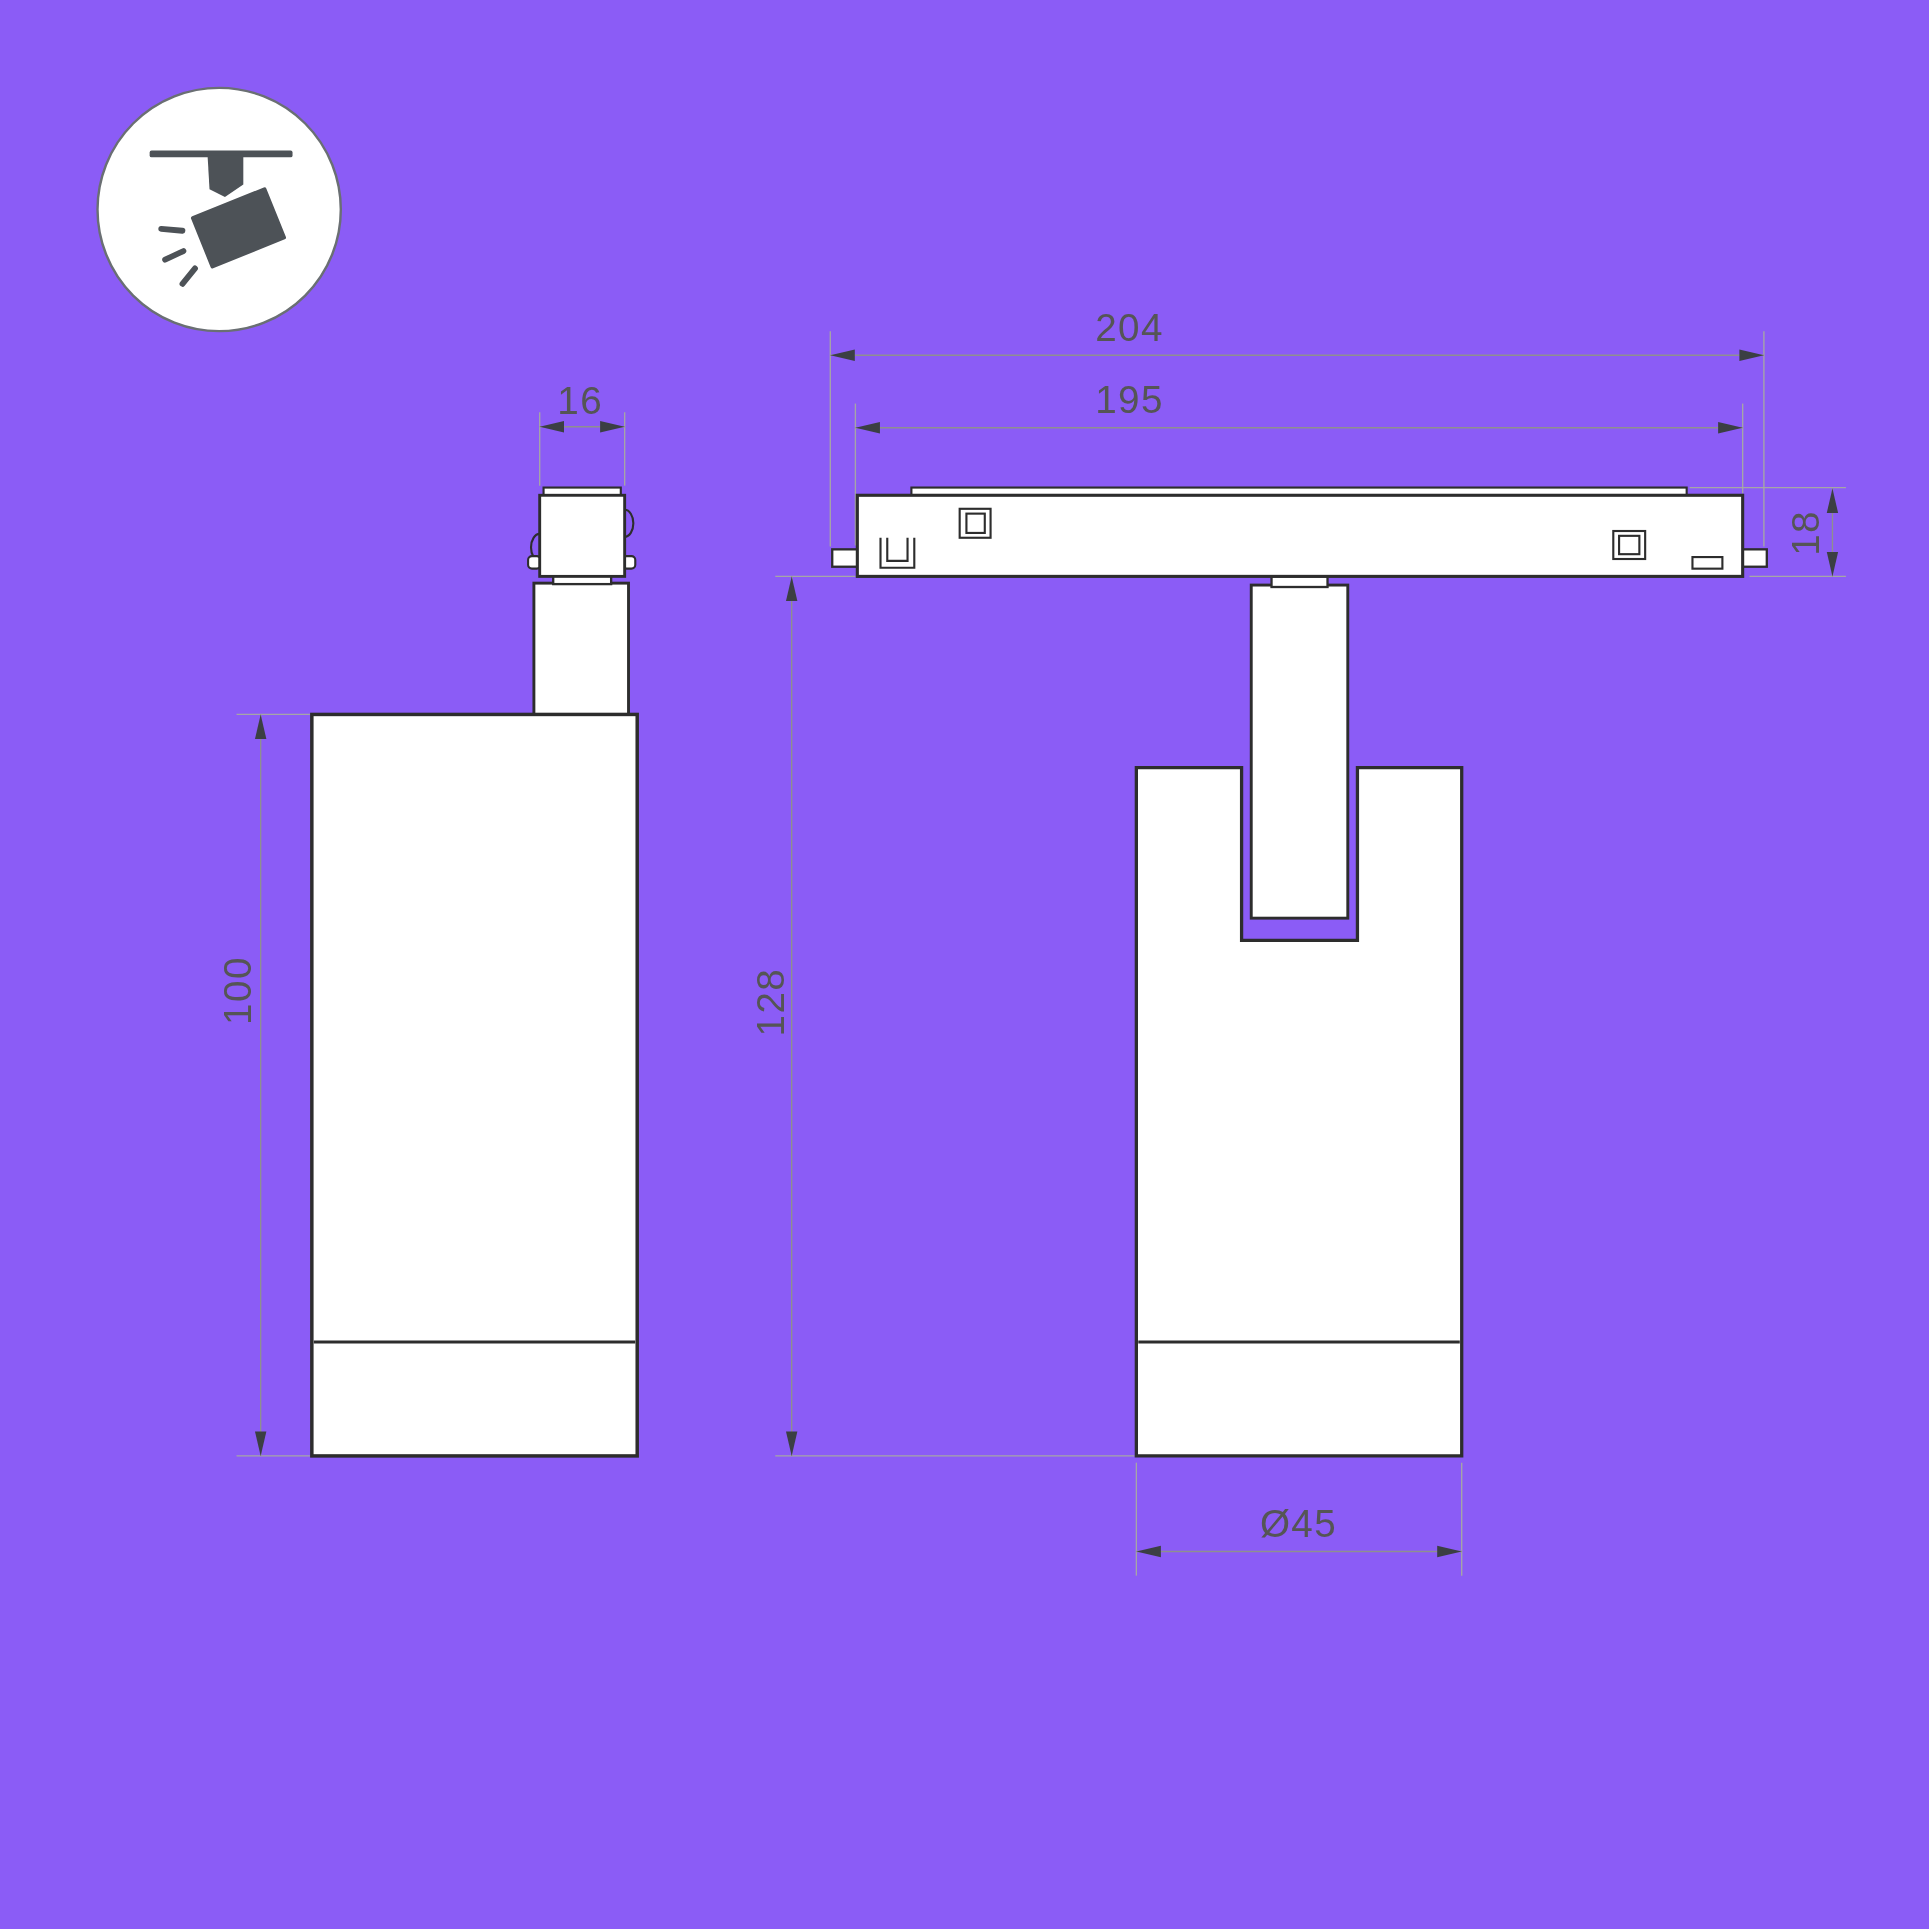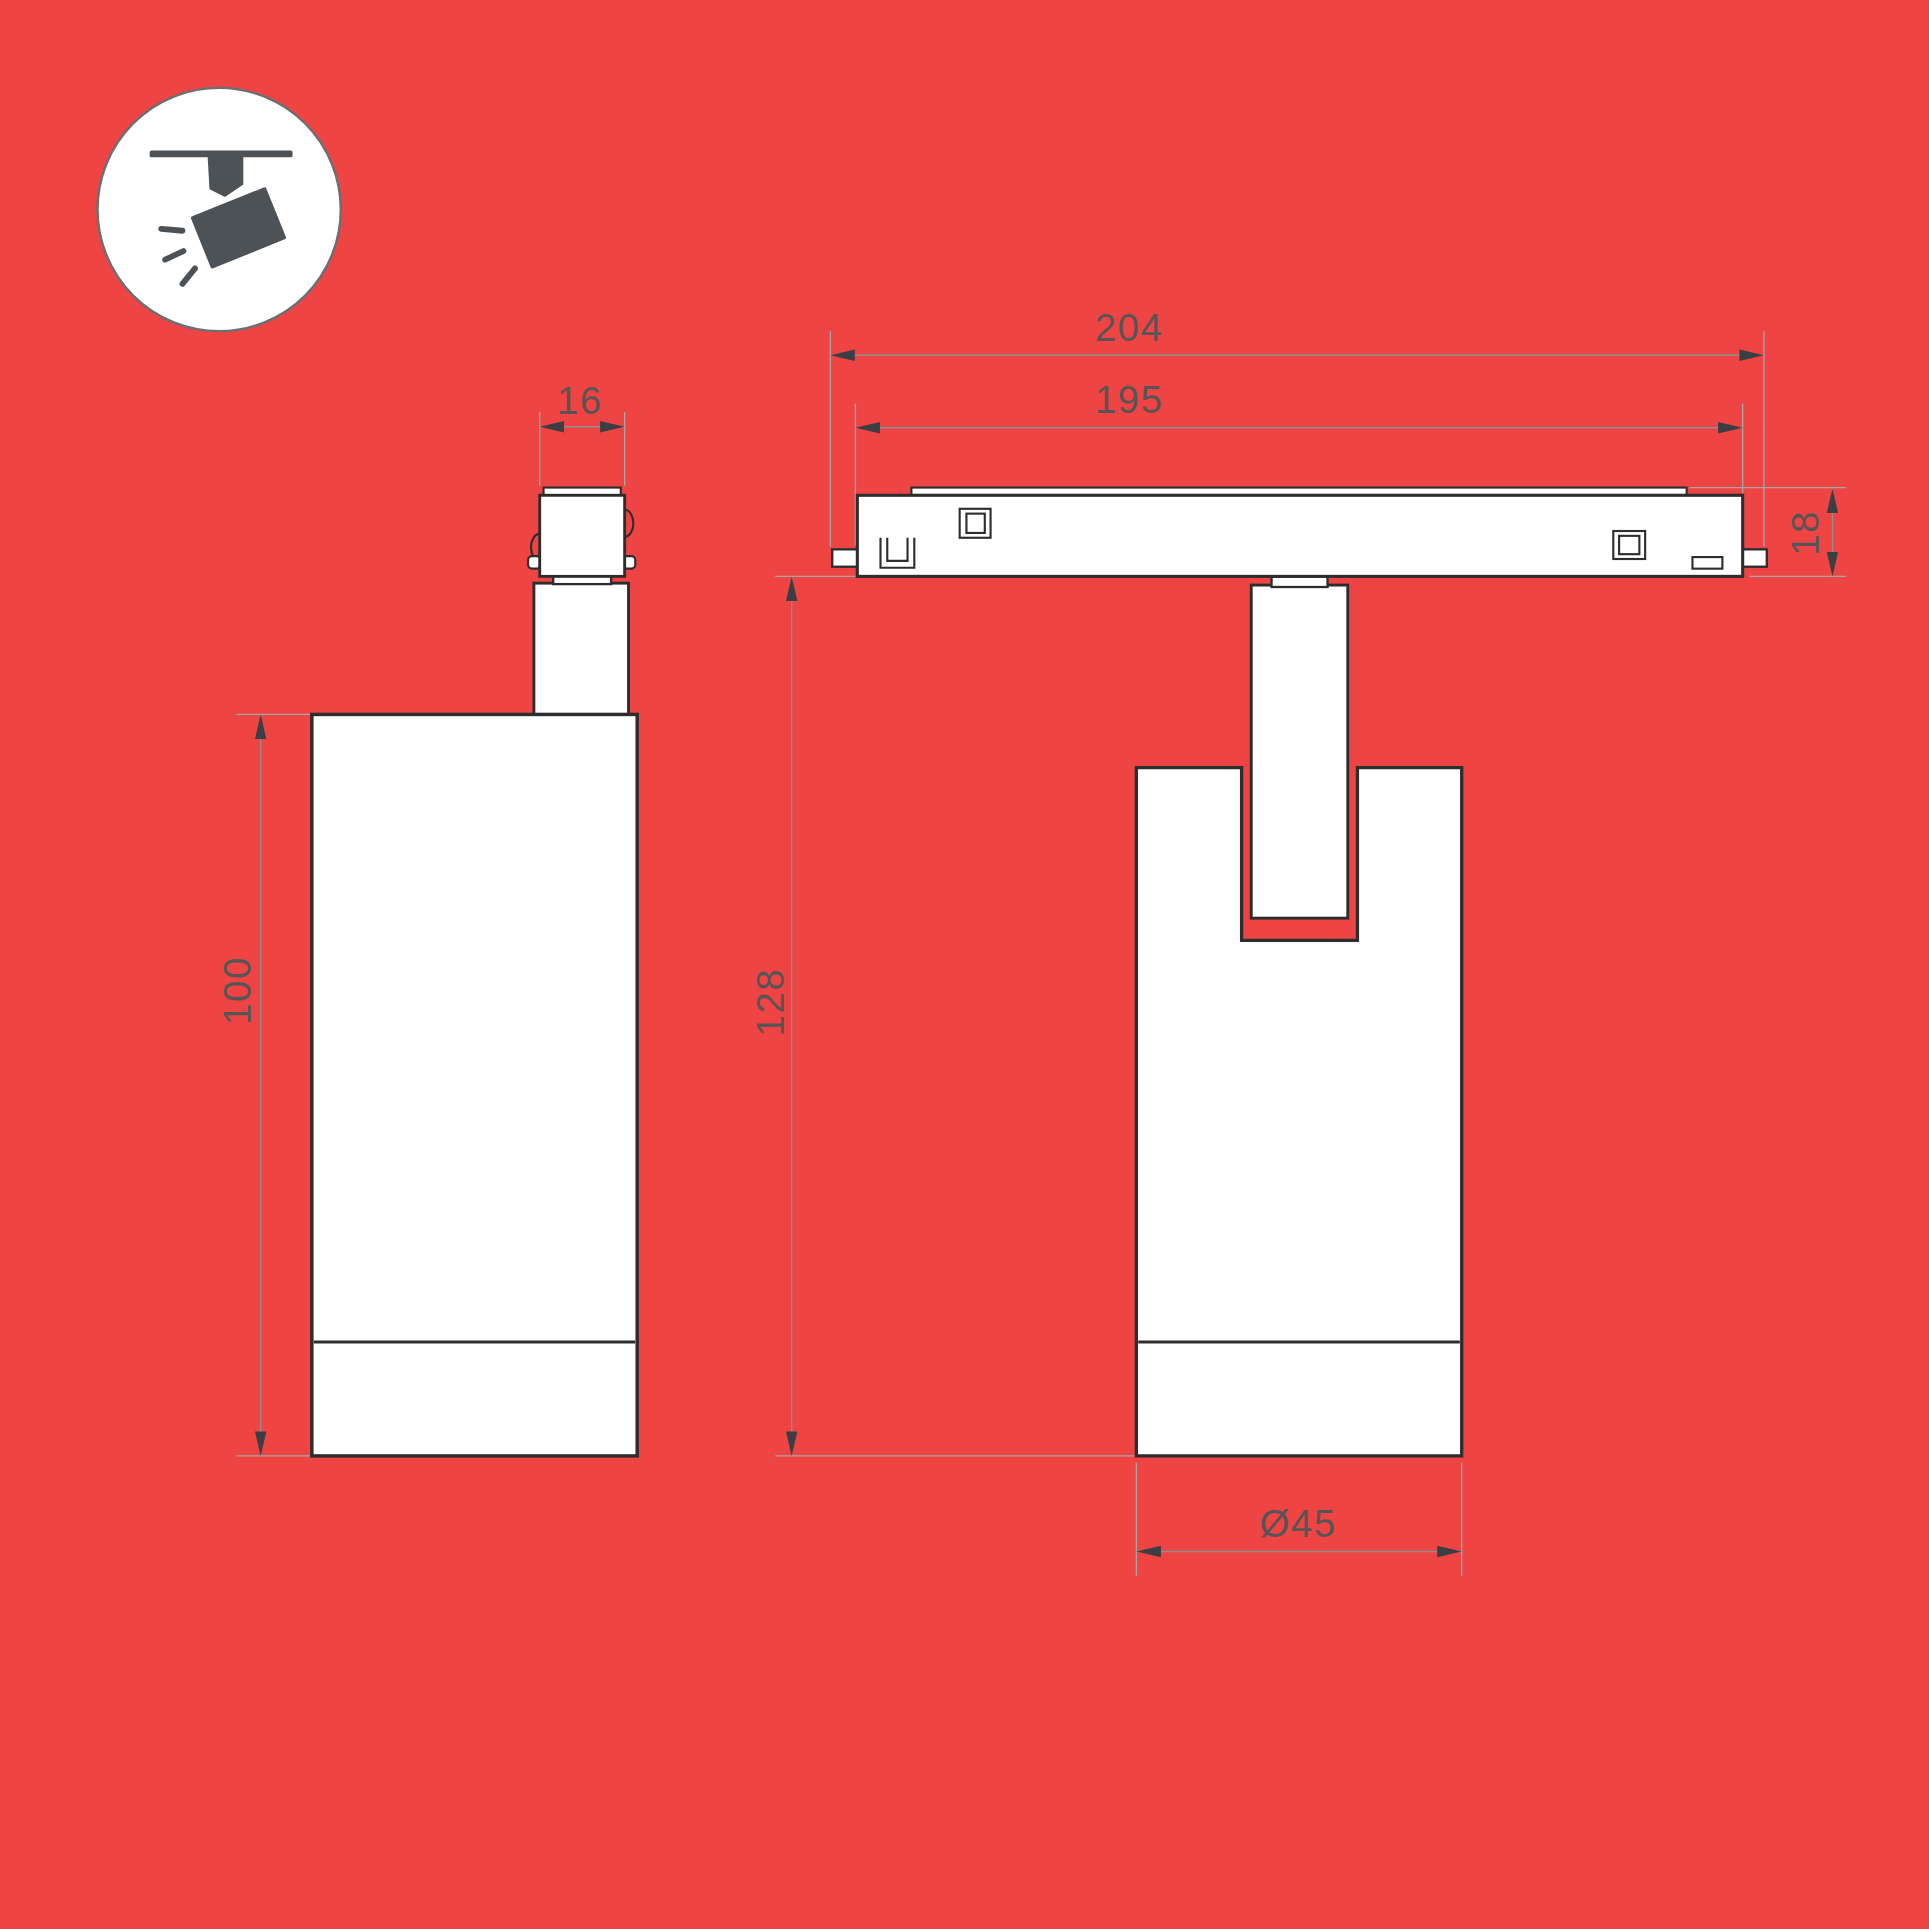--- a/index.html
+++ b/index.html
@@ -1,16 +1,16 @@
 <!DOCTYPE html>
 <html><head>
 <meta charset="utf-8">
 <style>
   html,body{margin:0;padding:0;background:#ffffff;}
-  .canvas{width:1929px;height:1929px;position:relative;background:#ef4444;overflow:hidden;text-align:right;}
+  .canvas{width:1929px;height:1929px;position:relative;background:#8b5cf6;overflow:hidden;text-align:right;}
   svg{display:block;}
   text{font-family:"Liberation Sans","DejaVu Sans",sans-serif;fill:#555555;letter-spacing:1.5px;}
   .dim-text{font-size:40px;}
 </style>
 </head>
 <body>
 
 <div class="canvas">
 <svg width="1929" height="1929" viewBox="0 0 1998 1998">
   <defs>

